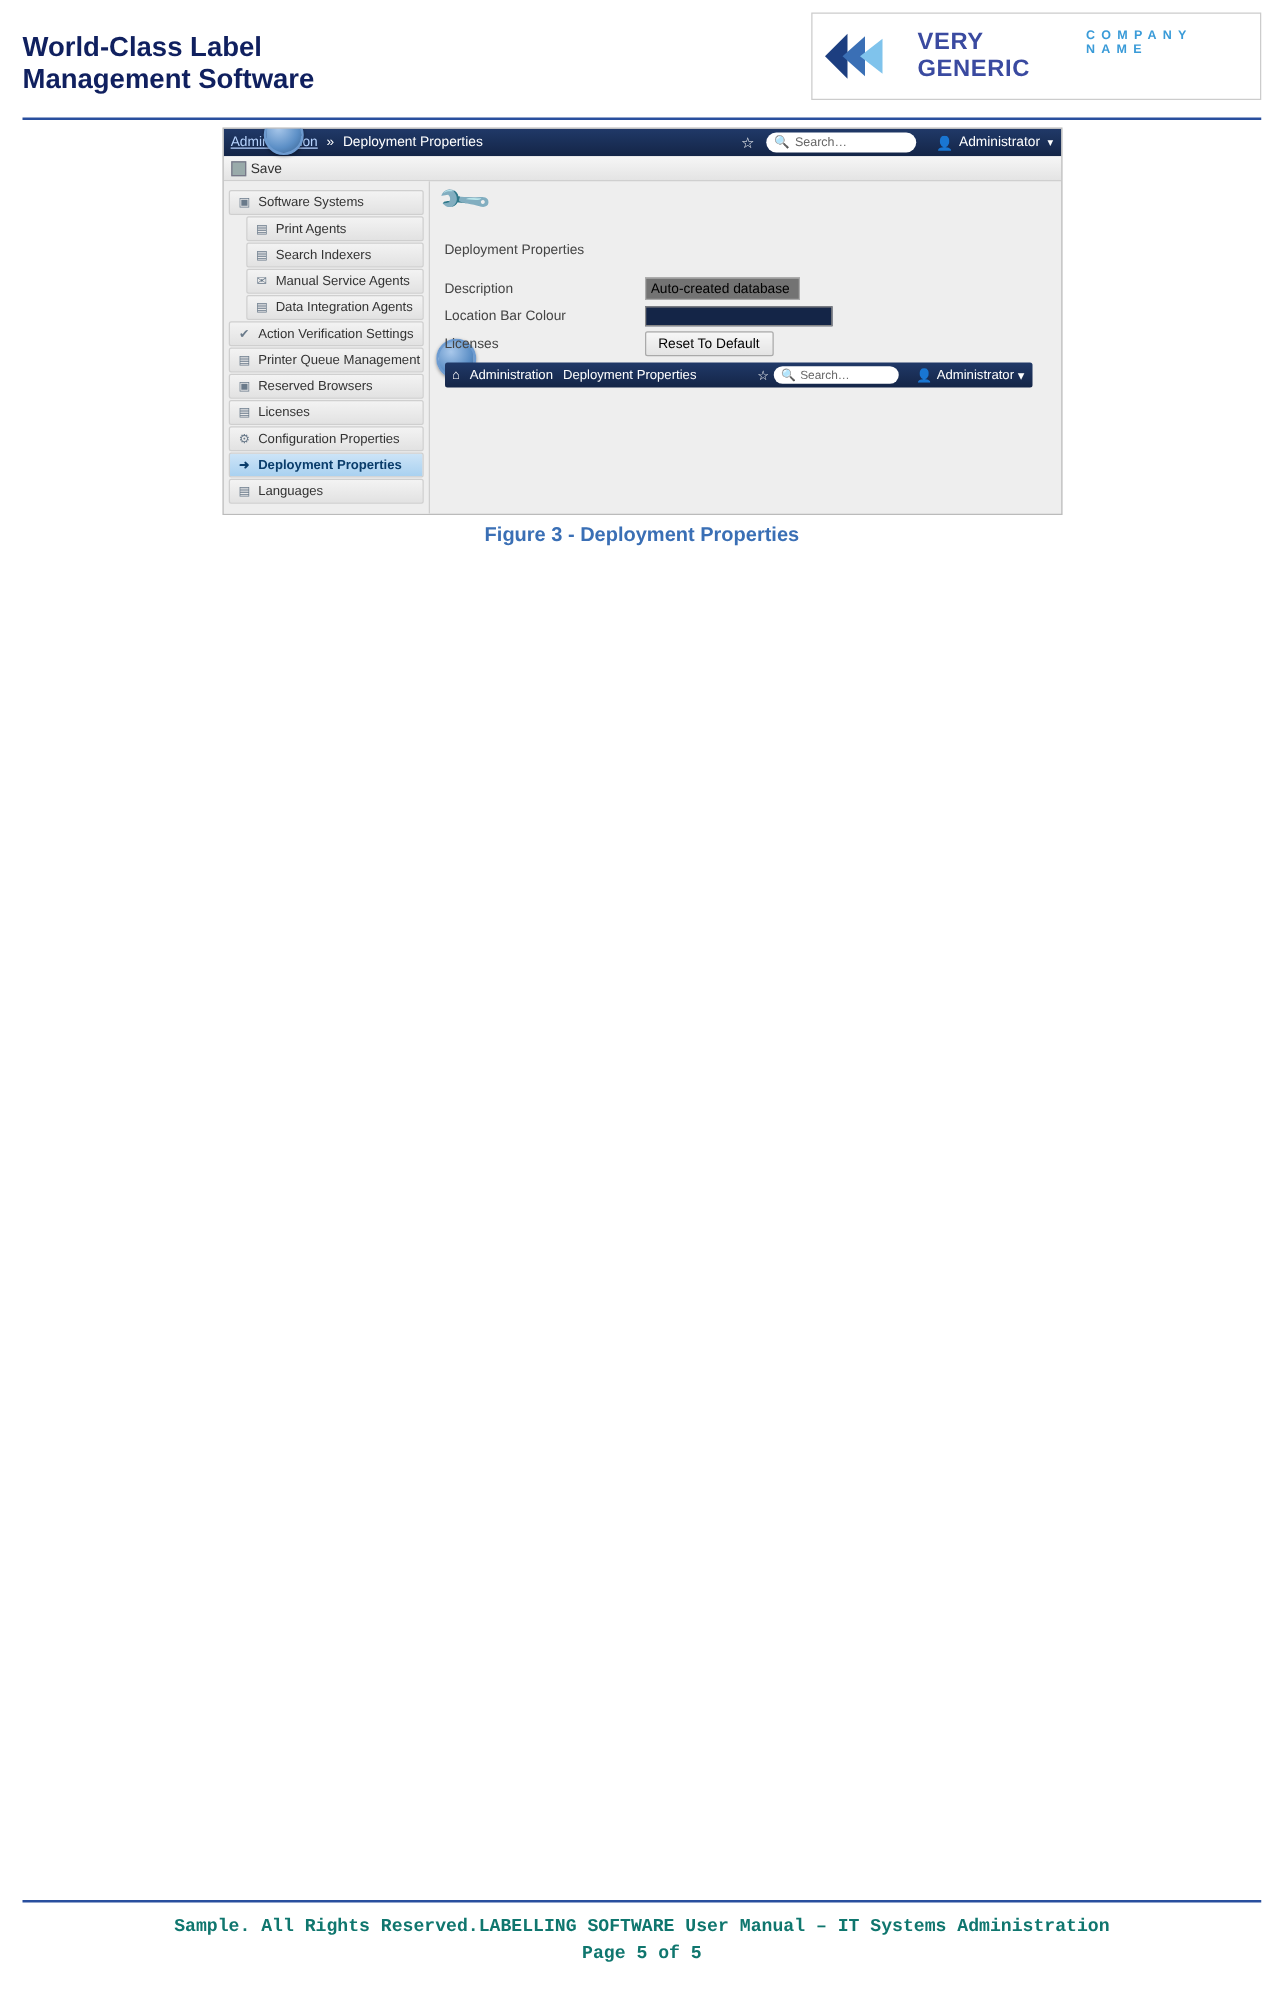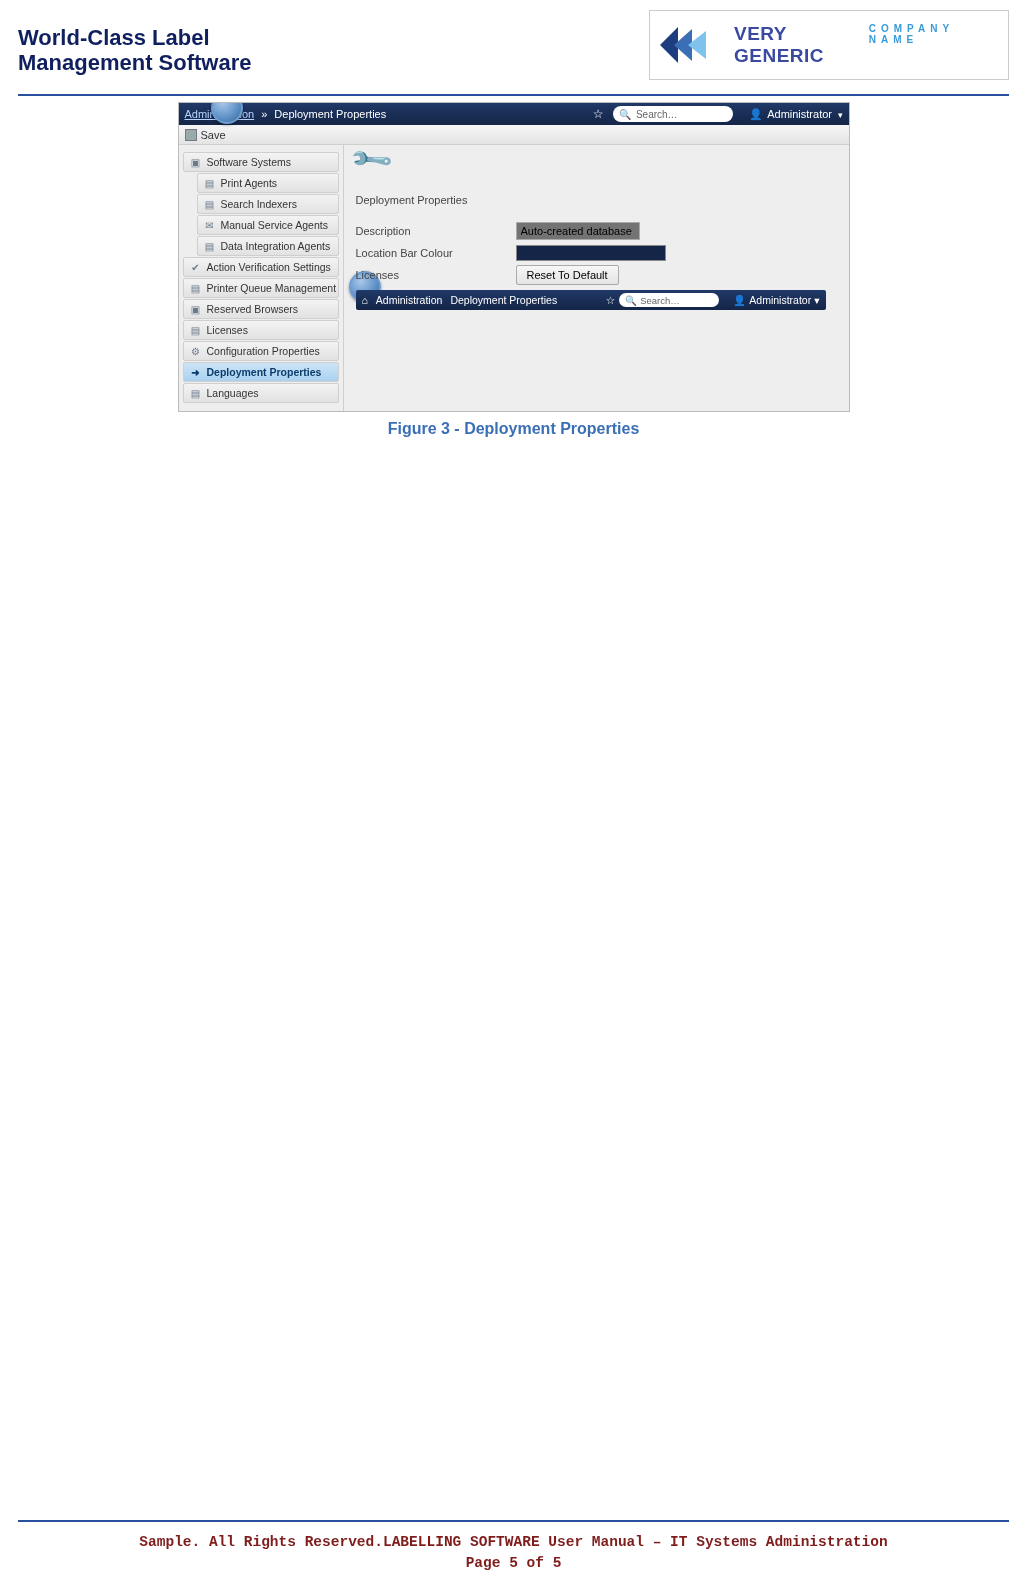--- a/index.html
+++ b/index.html
@@ -118,21 +118,21 @@
   }
   .callout.c1 { top: -11px; left: 32px; }
   .callout.c2 { top: 168px; left: 170px; }
   .caption { color: #3a6fb5; font-weight: bold; font-size: 16px; margin-top: 8px; }
   .footer {
     position: absolute; bottom: 16px; left: 0; right: 0;
     text-align: center;
   }
   .hr-bot { border: none; border-top: 2px solid #294f9e; margin: 0 18px 10px 18px; }
   .foot-line {
-    color: #7f1d1d; font-family: "Courier New", monospace; font-weight: bold;
+    color: #0f766e; font-family: "Courier New", monospace; font-weight: bold;
     font-size: 14.5px; line-height: 1.5;
   }
 </style>
 </head>
 <body>
 
 <div class="header">
   <div class="title">
     <span>World-Class Label</span><br>
     <span>Management Software</span>

